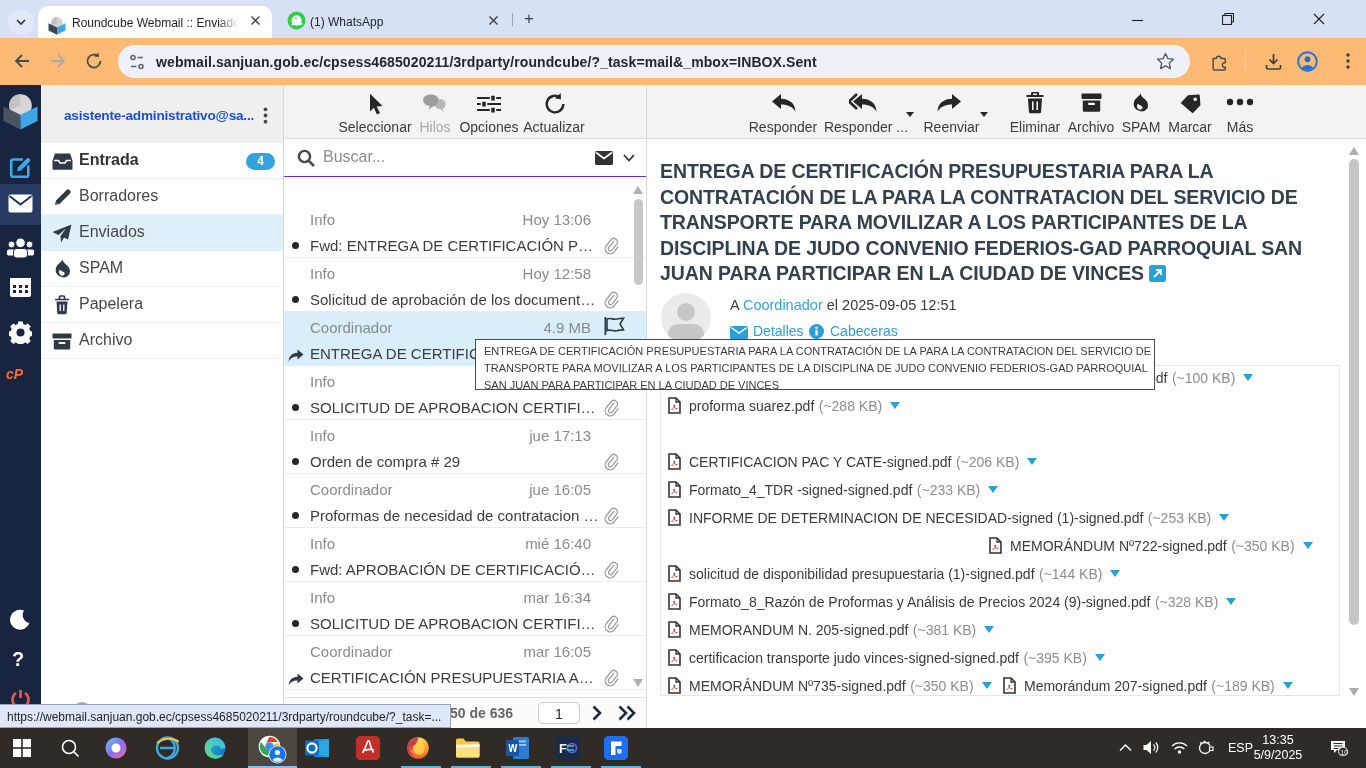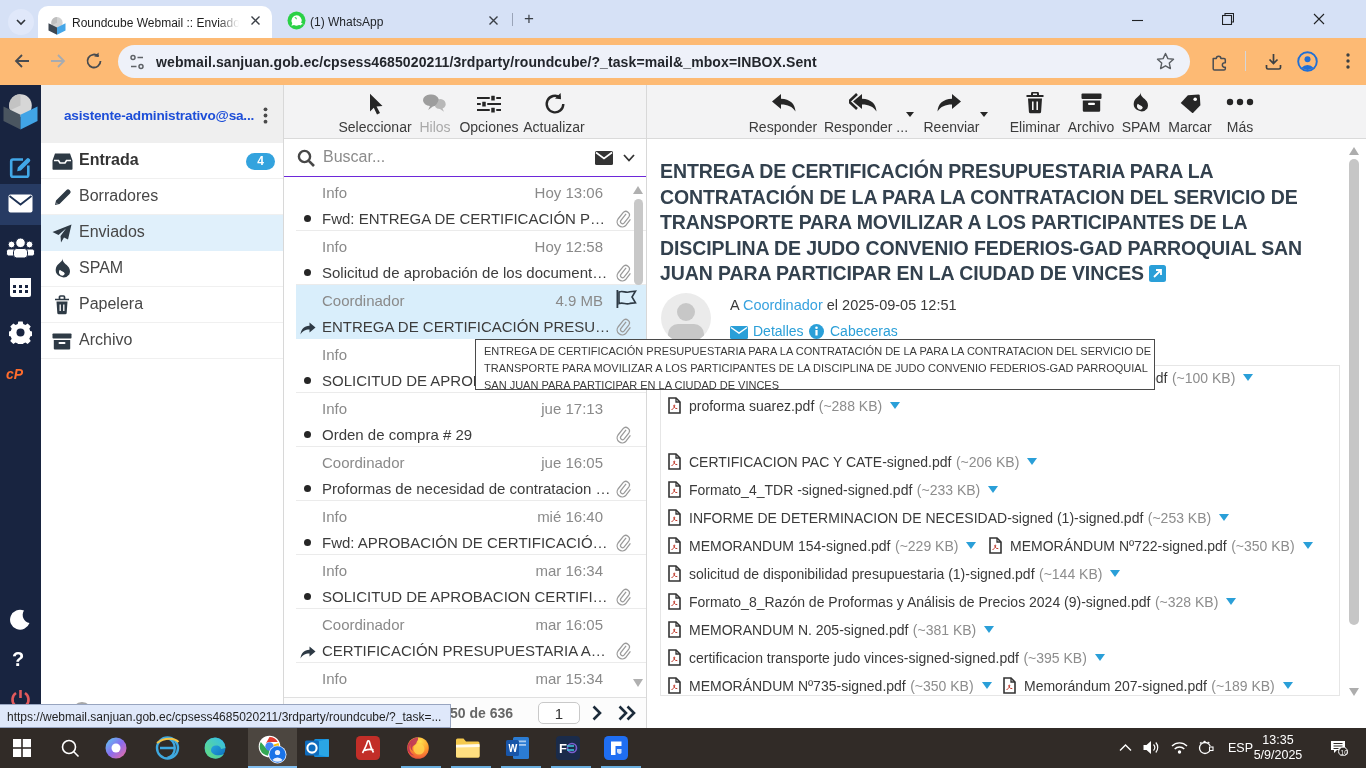--- a/index.html
+++ b/index.html
@@ -34,21 +34,21 @@
   
   #listbar { left:284px; top:85px; width:362px; height:54px; background:#f3f3f4; border-bottom:1px solid #dadada; }
   #vdiv1 { left:283px; top:85px; width:1px; height:643px; background:#d8d8d8; }
   #vdiv2 { left:646px; top:85px; width:1px; height:643px; background:#d8d8d8; }
   .tbtn { position:absolute; text-align:center; }
   .tbtn .lb { position:absolute; left:50%; transform:translateX(-50%); top:34px; font-size:14px; color:#3b3b3b; white-space:nowrap; }
   .tbtn.gray .lb { color:#a9a9a9; }
   #searchrow { left:284px; top:139px; width:362px; height:38px; background:#fff; border-bottom:1px solid #6d28d9; }
   #buscar { position:absolute; left:39px; top:9px; font-size:16px; color:#8b8b8b; }
   #mlist { left:284px; top:177px; width:362px; height:520px; background:#fff; overflow:hidden; }
-  .mrow { position:absolute; left:12px; width:362px; height:54px; border-bottom:1px solid #ebebeb; }
+  .mrow { position:absolute; left:0; width:362px; height:54px; border-bottom:1px solid #ebebeb;margin-top:27px; }
   .mrow .from { position:absolute; left:26px; top:7px; font-size:15px; color:#8a8a8a; }
   .mrow .date { position:absolute; right:55px; top:7px; font-size:15px; color:#8a8a8a; }
   .mrow .subj { position:absolute; left:26px; top:33px; font-size:15px; color:#3c3c3c; white-space:nowrap; width:292px; overflow:hidden; text-overflow:ellipsis; }
   .mrow.sel2 { background:#d9eefb; border-bottom:none; }
   #lfoot { left:284px; top:697px; width:362px; height:31px; background:#fcfcfc; border-top:1px solid #e0e0e0; }
   
   #msgbar { left:647px; top:85px; width:719px; height:54px; background:#f3f3f4; border-bottom:1px solid #dadada; }
   #subject { left:660px; top:159px; width:660px; font-size:19.5px; font-weight:bold; color:#33414e; line-height:25.5px; letter-spacing:-0.1px; white-space:nowrap; }
   #tooltip { left:475px; top:339px; width:680px; height:51px; background:#fff; border:1px solid #4a4a4a; z-index:50; padding:3px 0 0 8px; font-size:11px; line-height:17px; color:#3b3b3b; white-space:nowrap; }
   #attbox { left:660px; top:365px; width:680px; height:331px; border:1px solid #e6e6e6; background:#fff; }
@@ -549,25 +549,20 @@
         </svg><span class="aname">Formato_4_TDR -signed-signed.pdf</span> <span class="asize">(~233 KB)</span><span class="atri"></span></span>
     </div>
 <div class="arow" style="top:140px">
       <span class="aitem" style="left:7px"><svg class="pdfic" width="13" height="17" viewBox="0 0 13 17">
           <path d="M1 1 h7 l4 4 V16 H1 Z" fill="none" stroke="#333" stroke-width="1.6"></path>
           <path d="M8 1 V5 H12" fill="none" stroke="#333" stroke-width="1.3"></path>
           <path d="M3.5 12.5 c1.2 0.5 4 -3.5 3 -4.5 c-1.6 -0.8 -0.6 4.2 2.8 3.6" fill="none" stroke="#c0392b" stroke-width="1"></path>
         </svg><span class="aname">INFORME DE DETERMINACION DE NECESIDAD-signed (1)-signed.pdf</span> <span class="asize">(~253 KB)</span><span class="atri"></span></span>
     </div>
 <div class="arow" style="top:168px">
-      <span class="aitem" style="left:7px"><svg class="pdfic" width="13" height="17" viewBox="0 0 13 17">
-          <path d="M1 1 h7 l4 4 V16 H1 Z" fill="none" stroke="#333" stroke-width="1.6"></path>
-          <path d="M8 1 V5 H12" fill="none" stroke="#333" stroke-width="1.3"></path>
-          <path d="M3.5 12.5 c1.2 0.5 4 -3.5 3 -4.5 c-1.6 -0.8 -0.6 4.2 2.8 3.6" fill="none" stroke="#c0392b" stroke-width="1"></path>
-        </svg><span class="aname">MEMORANDUM 154-signed.pdf</span> <span class="asize">(~229 KB)</span><span class="atri"></span></span>
       <span class="aitem" style="left:328px"><svg class="pdfic" width="13" height="17" viewBox="0 0 13 17">
           <path d="M1 1 h7 l4 4 V16 H1 Z" fill="none" stroke="#333" stroke-width="1.6"></path>
           <path d="M8 1 V5 H12" fill="none" stroke="#333" stroke-width="1.3"></path>
           <path d="M3.5 12.5 c1.2 0.5 4 -3.5 3 -4.5 c-1.6 -0.8 -0.6 4.2 2.8 3.6" fill="none" stroke="#c0392b" stroke-width="1"></path>
         </svg><span class="aname">MEMORÁNDUM Nº722-signed.pdf</span> <span class="asize">(~350 KB)</span><span class="atri"></span></span>
     </div>
 <div class="arow" style="top:196px">
       <span class="aitem" style="left:7px"><svg class="pdfic" width="13" height="17" viewBox="0 0 13 17">
           <path d="M1 1 h7 l4 4 V16 H1 Z" fill="none" stroke="#333" stroke-width="1.6"></path>
           <path d="M8 1 V5 H12" fill="none" stroke="#333" stroke-width="1.3"></path>

